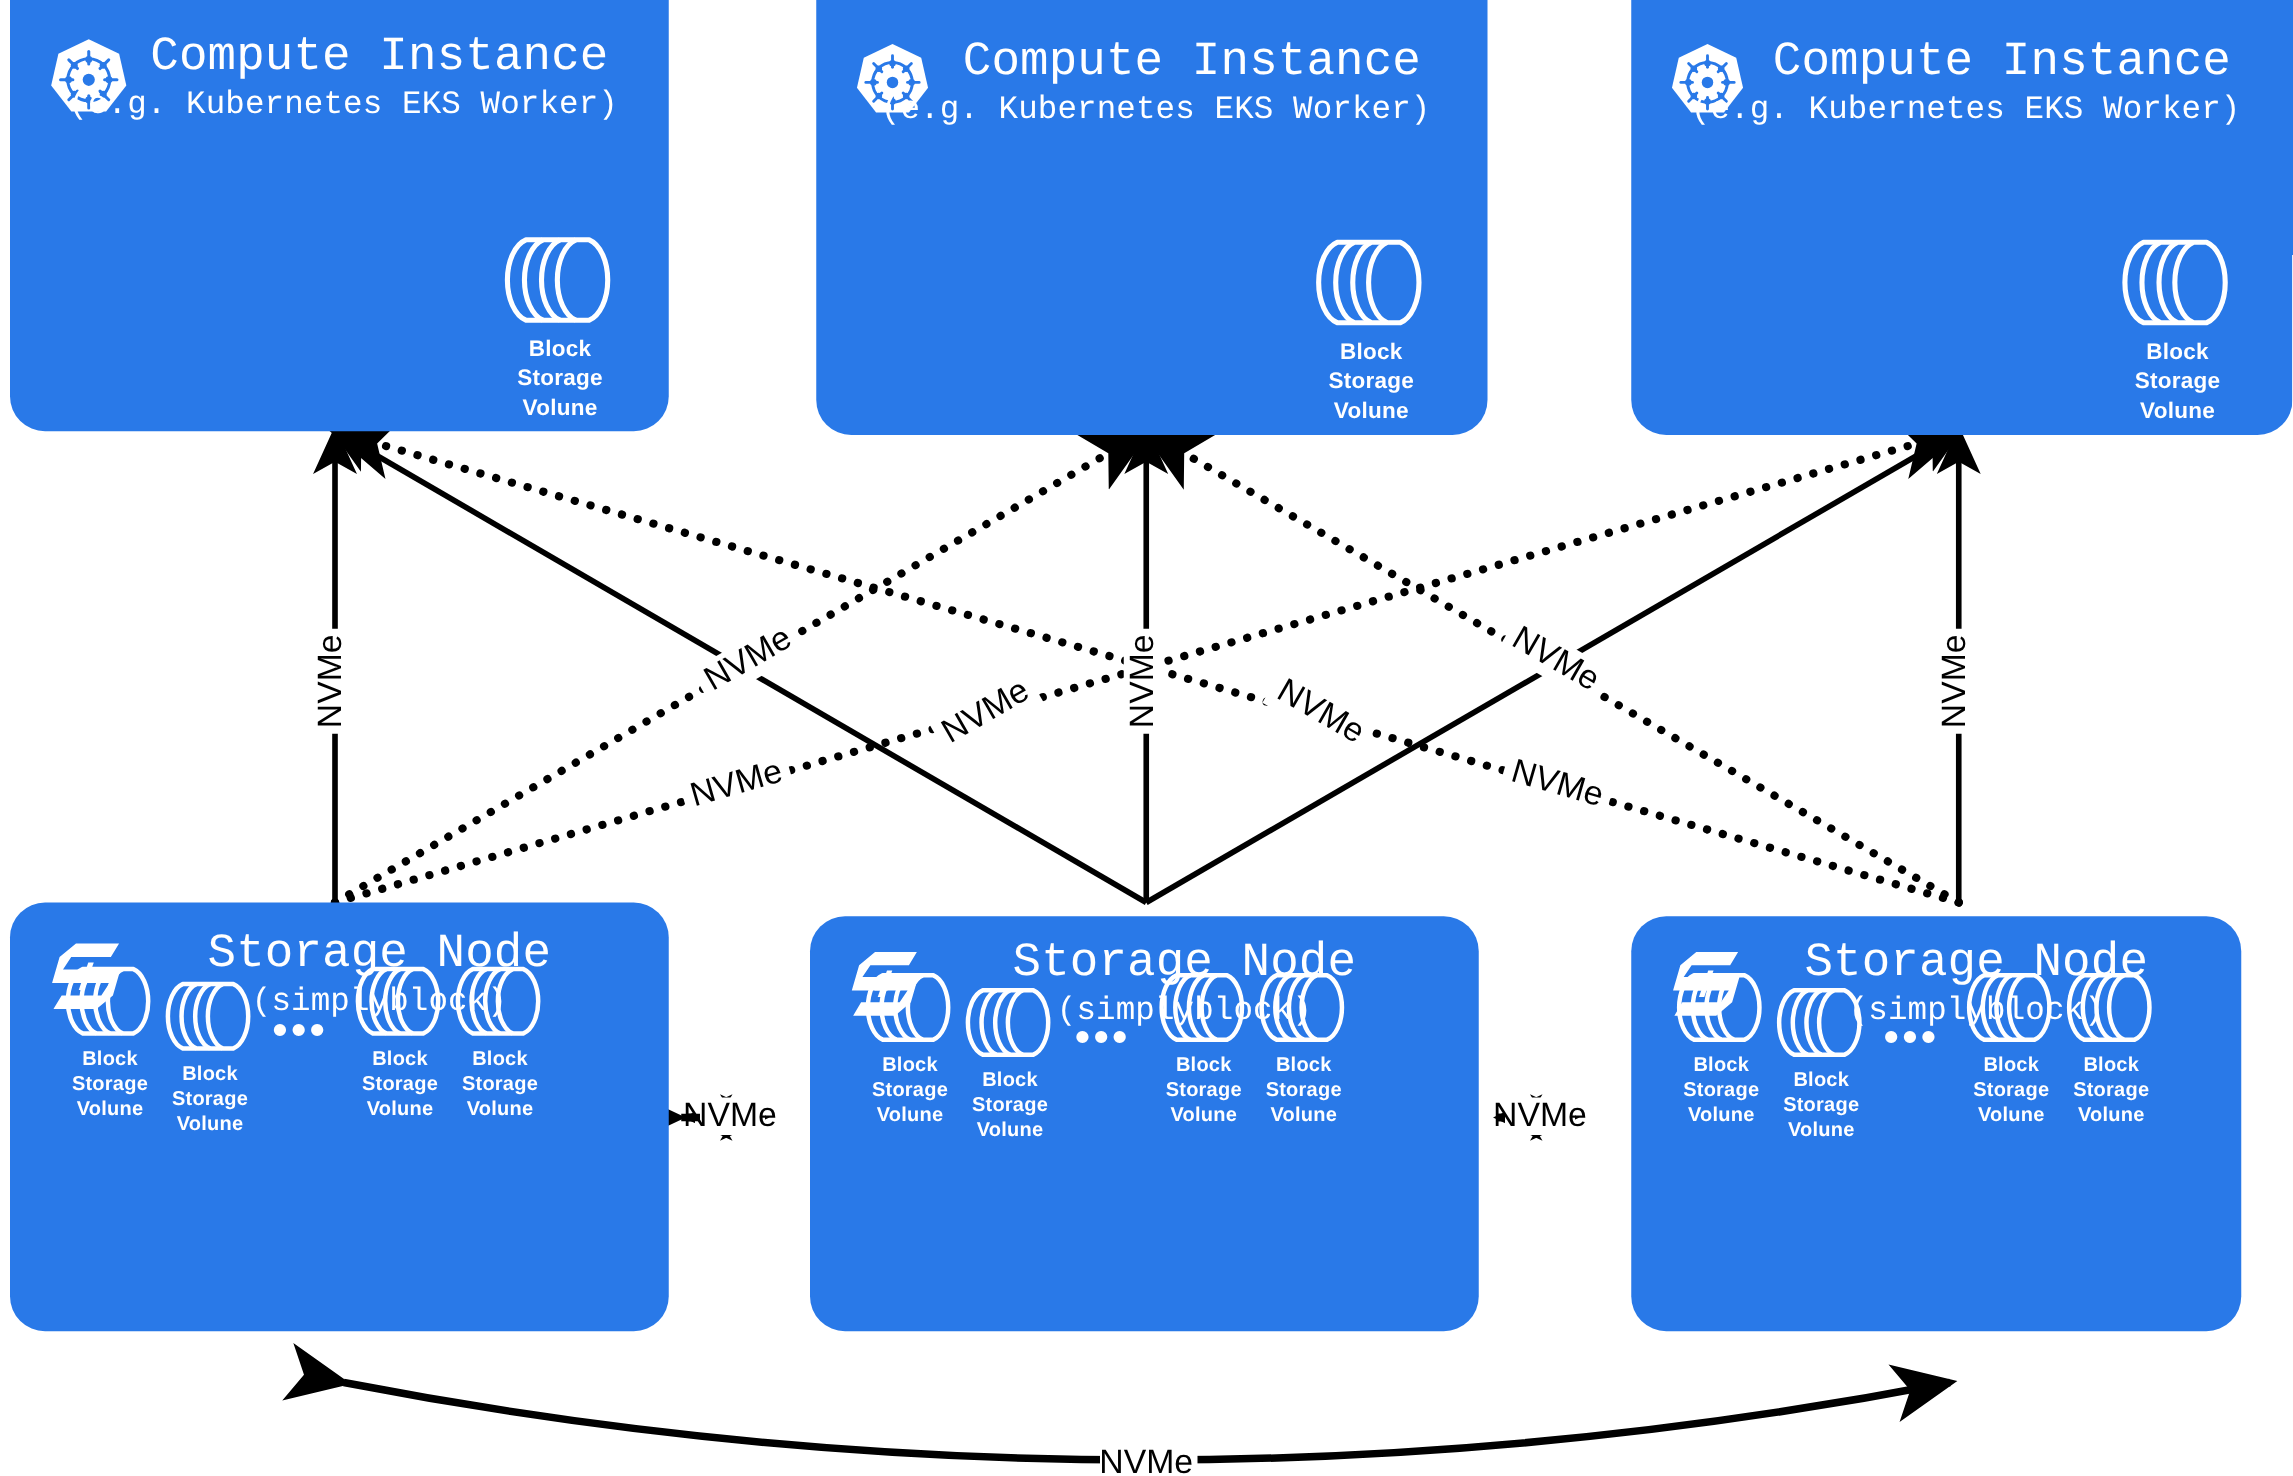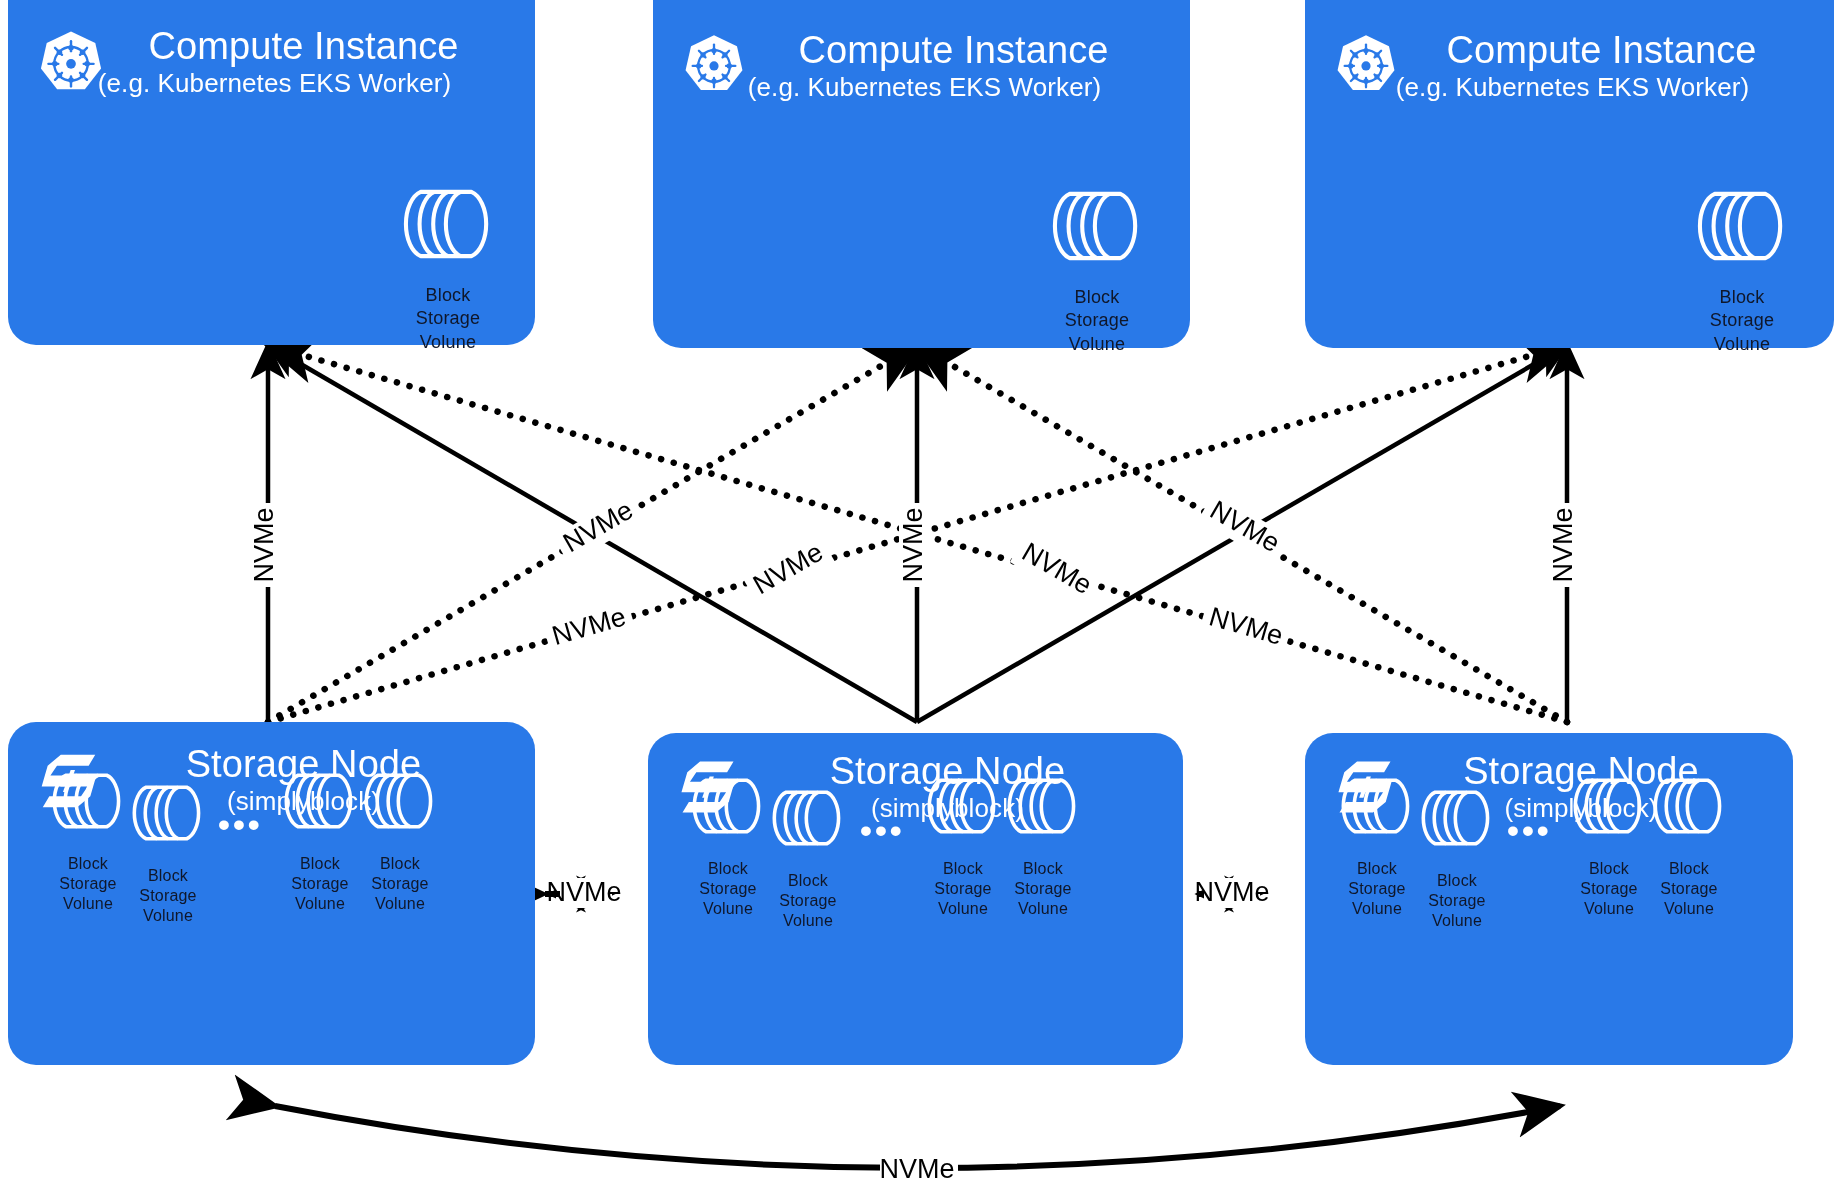--- a/index.html
+++ b/index.html
@@ -26,20 +26,21 @@
 
   
   .node-head{
     position:absolute;
     left:0; right:0;
     display:flex;
     align-items:flex-start;
     justify-content:flex-start;
     padding:0 26px;
     box-sizing:border-box;
+    font-family:Liberation Mono, monospace;
   }
   .node-logo{
     flex:0 0 auto;
     width:74px;
     height:74px;
     margin-top:4px;
   }
   .node-title{
     flex:1 1 auto;
     text-align:center;
@@ -64,25 +65,25 @@
   .storage .node-title .l2{ margin-left:0; }
 
   
   .vol{
     position:absolute;
     width:120px;
     text-align:center;
   }
   .vol svg{ display:block; margin:0 auto; }
   .vol .cap{
-    margin-top:22px;
+    margin-top:6px;
     font-size:18px;
-    font-weight:400;
+    font-weight:700;
     line-height:1.3;
-    color:#0f172a;
+    color:#ffffff;
     letter-spacing:.2px;
   }
   .vol.small svg{ width:78px; height:62px; }
   .vol.small .cap{ font-size:16px; line-height:1.25; }
 
   .ellipsis{
     position:absolute;
     font-size:34px;
     font-weight:700;
     color:#ffffff;

